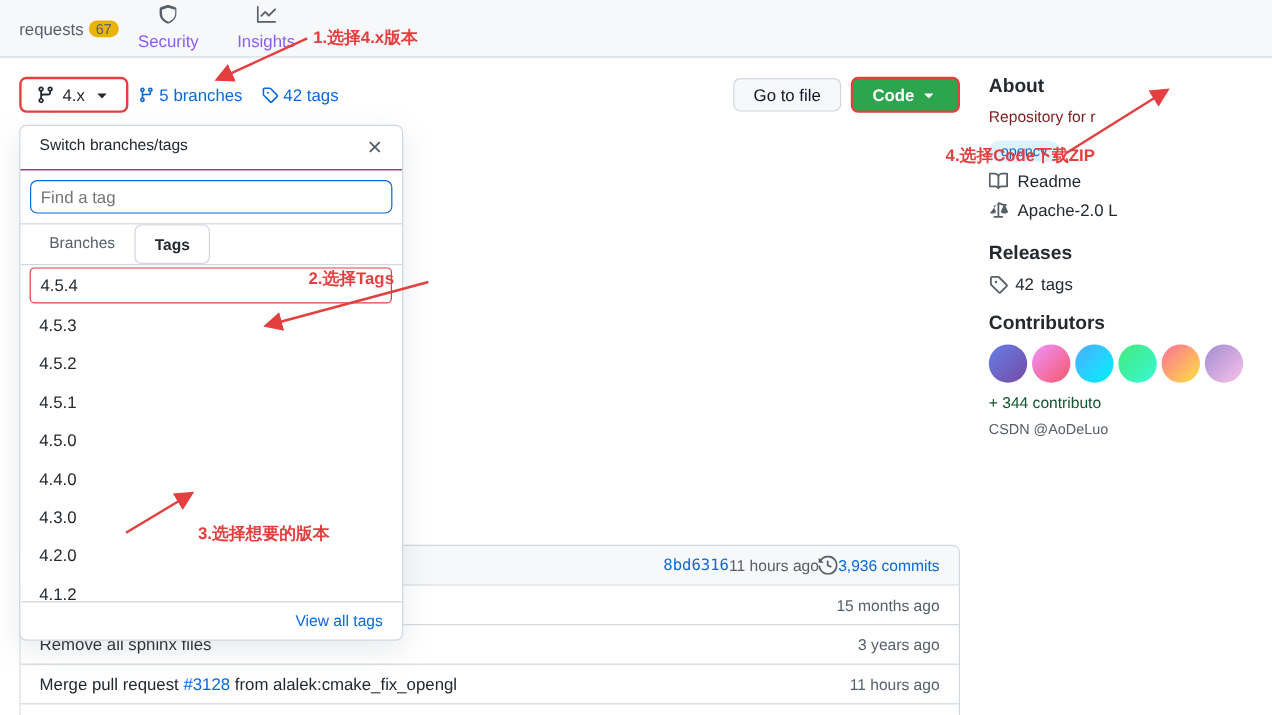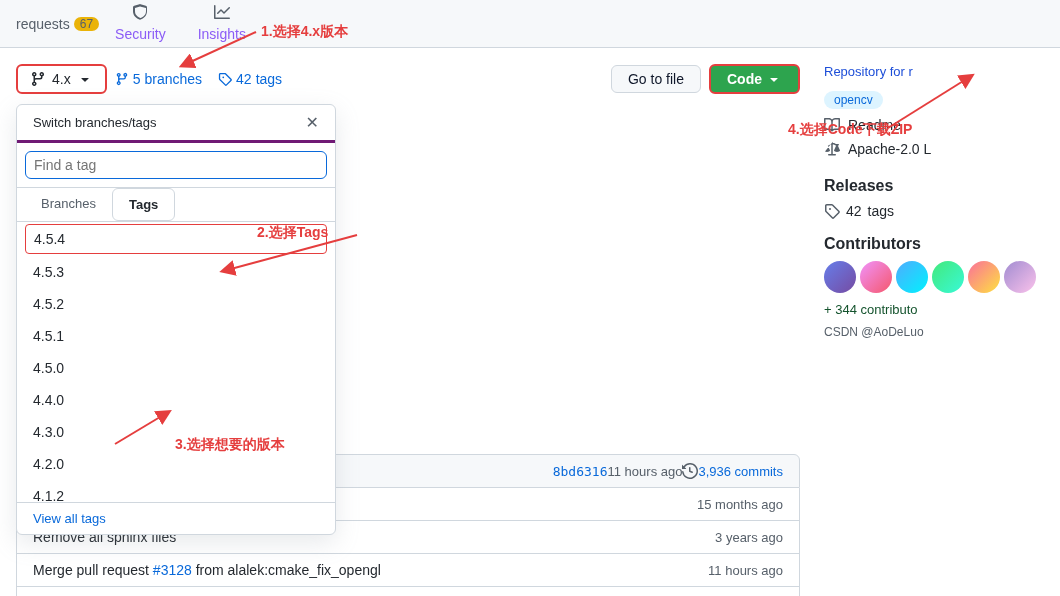--- a/index.html
+++ b/index.html
@@ -117,24 +117,23 @@
       left: 0;
       width: 320px;
       border: 1px solid #d0d7de;
       border-radius: 6px;
       background: #fff;
       box-shadow: 0 8px 24px rgba(140,149,159,0.2);
       z-index: 100;
     }
     .dropdown-header {
       display: flex;
-      align-items: center;
       justify-content: space-between;
       padding: 8px 16px;
-      border-bottom: 3px solid #701a75;
+      border-bottom: 1px solid #701a75;
       font-size: 13px;
       color: #24292f;
     }
     .dropdown-close {
       cursor: pointer;
       color: #57606a;
       font-size: 16px;
       background: none;
       border: none;
     }
@@ -194,21 +193,21 @@
       padding: 6px 8px;
       color: #24292f;
     }
 
     .view-all {
       padding: 8px 16px;
       color: #0969da;
       cursor: pointer;
       font-size: 13px;
       border-top: 1px solid #d0d7de;
-      text-align: left;
+      text-align: right;
     }
 
     
     .commit-bar {
       display: flex;
       align-items: center;
       justify-content: space-between;
       padding: 8px 16px;
       background: #f6f8fa;
       border: 1px solid #d0d7de;
@@ -258,21 +257,21 @@
       margin-bottom: 20px;
     }
     .sidebar-title {
       font-size: 16px;
       font-weight: 600;
       color: #24292f;
       margin-bottom: 8px;
     }
     .sidebar-desc {
       font-size: 13px;
-      color: #1d4ed8;
+      color: #7f1d1d;
       margin-bottom: 12px;
     }
     .topic-badge {
       display: inline-block;
       padding: 2px 10px;
       border-radius: 20px;
       background: #ddf4ff;
       color: #0969da;
       font-size: 12px;
       margin-bottom: 8px;
@@ -466,21 +465,21 @@
             <div class="dropdown-item">4.5.0</div>
             <div class="dropdown-item">4.4.0</div>
             <div class="dropdown-item">4.3.0</div>
             <div class="dropdown-item">4.2.0</div>
             <div class="dropdown-item">4.1.2</div>
           </div>
 
         <div class="view-all">View all tags</div>
       </div>
 
-      <div style="position:absolute; left:89px; top:340px; pointer-events:none; z-index:300;">
+      <div style="position:absolute; left:79px; top:340px; pointer-events:none; z-index:300;">
         <svg width="250" height="50">
           <defs>
               <marker id="arr3" markerWidth="8" markerHeight="8" refX="4" refY="4" orient="auto">
                 <path d="M0,0 L8,4 L0,8 Z" fill="#e53e3e"></path>
               </marker>
             </defs>
           <line x1="10" y1="40" x2="60" y2="10" stroke="#e53e3e" stroke-width="2" marker-end="url(#arr3)"></line>
           <text x="70" y="45" fill="#e53e3e" font-weight="bold" font-size="14" font-family="sans-serif">3.选择想要的版本</text>
         </svg>
       </div>
@@ -514,20 +513,21 @@
           <div class="file-row">
             <div class="file-message">moved DIS optical flow from opencv_contrib to opencv, moved TVL1 fro...</div>
             <span class="file-time">3 years ago</span>
           </div>
         </div>
     </div>
   </div>
 
   <div class="sidebar">
     <div class="sidebar-section">
+      <div class="sidebar-title">About</div>
       <div class="sidebar-desc">Repository for r</div>
       <div class="topic-badge">opencv</div>
       <a class="sidebar-link">
         <svg width="16" height="16" viewBox="0 0 16 16" fill="#57606a">
             <path d="M0 1.75A.75.75 0 0 1 .75 1h4.253c1.227 0 2.317.59 3 1.501A3.743 3.743 0 0 1 11.006 1h4.245a.75.75 0 0 1 .75.75v10.5a.75.75 0 0 1-.75.75h-4.507a2.25 2.25 0 0 0-1.591.659l-.622.621a.75.75 0 0 1-1.06 0l-.622-.621A2.25 2.25 0 0 0 5.258 13H.75a.75.75 0 0 1-.75-.75Zm7.251 10.324.004-5.073-.002-2.253A2.25 2.25 0 0 0 5.003 2.5H1.5v9h3.757a3.75 3.75 0 0 1 1.994.574ZM8.755 4.75l-.004 7.322a3.752 3.752 0 0 1 1.992-.572H14.5v-9h-3.495a2.25 2.25 0 0 0-2.25 2.25Z"></path>
           </svg>
         <span>Readme</span>
       </a>
       <a class="sidebar-link">
         <svg width="16" height="16" viewBox="0 0 16 16" fill="#57606a">

